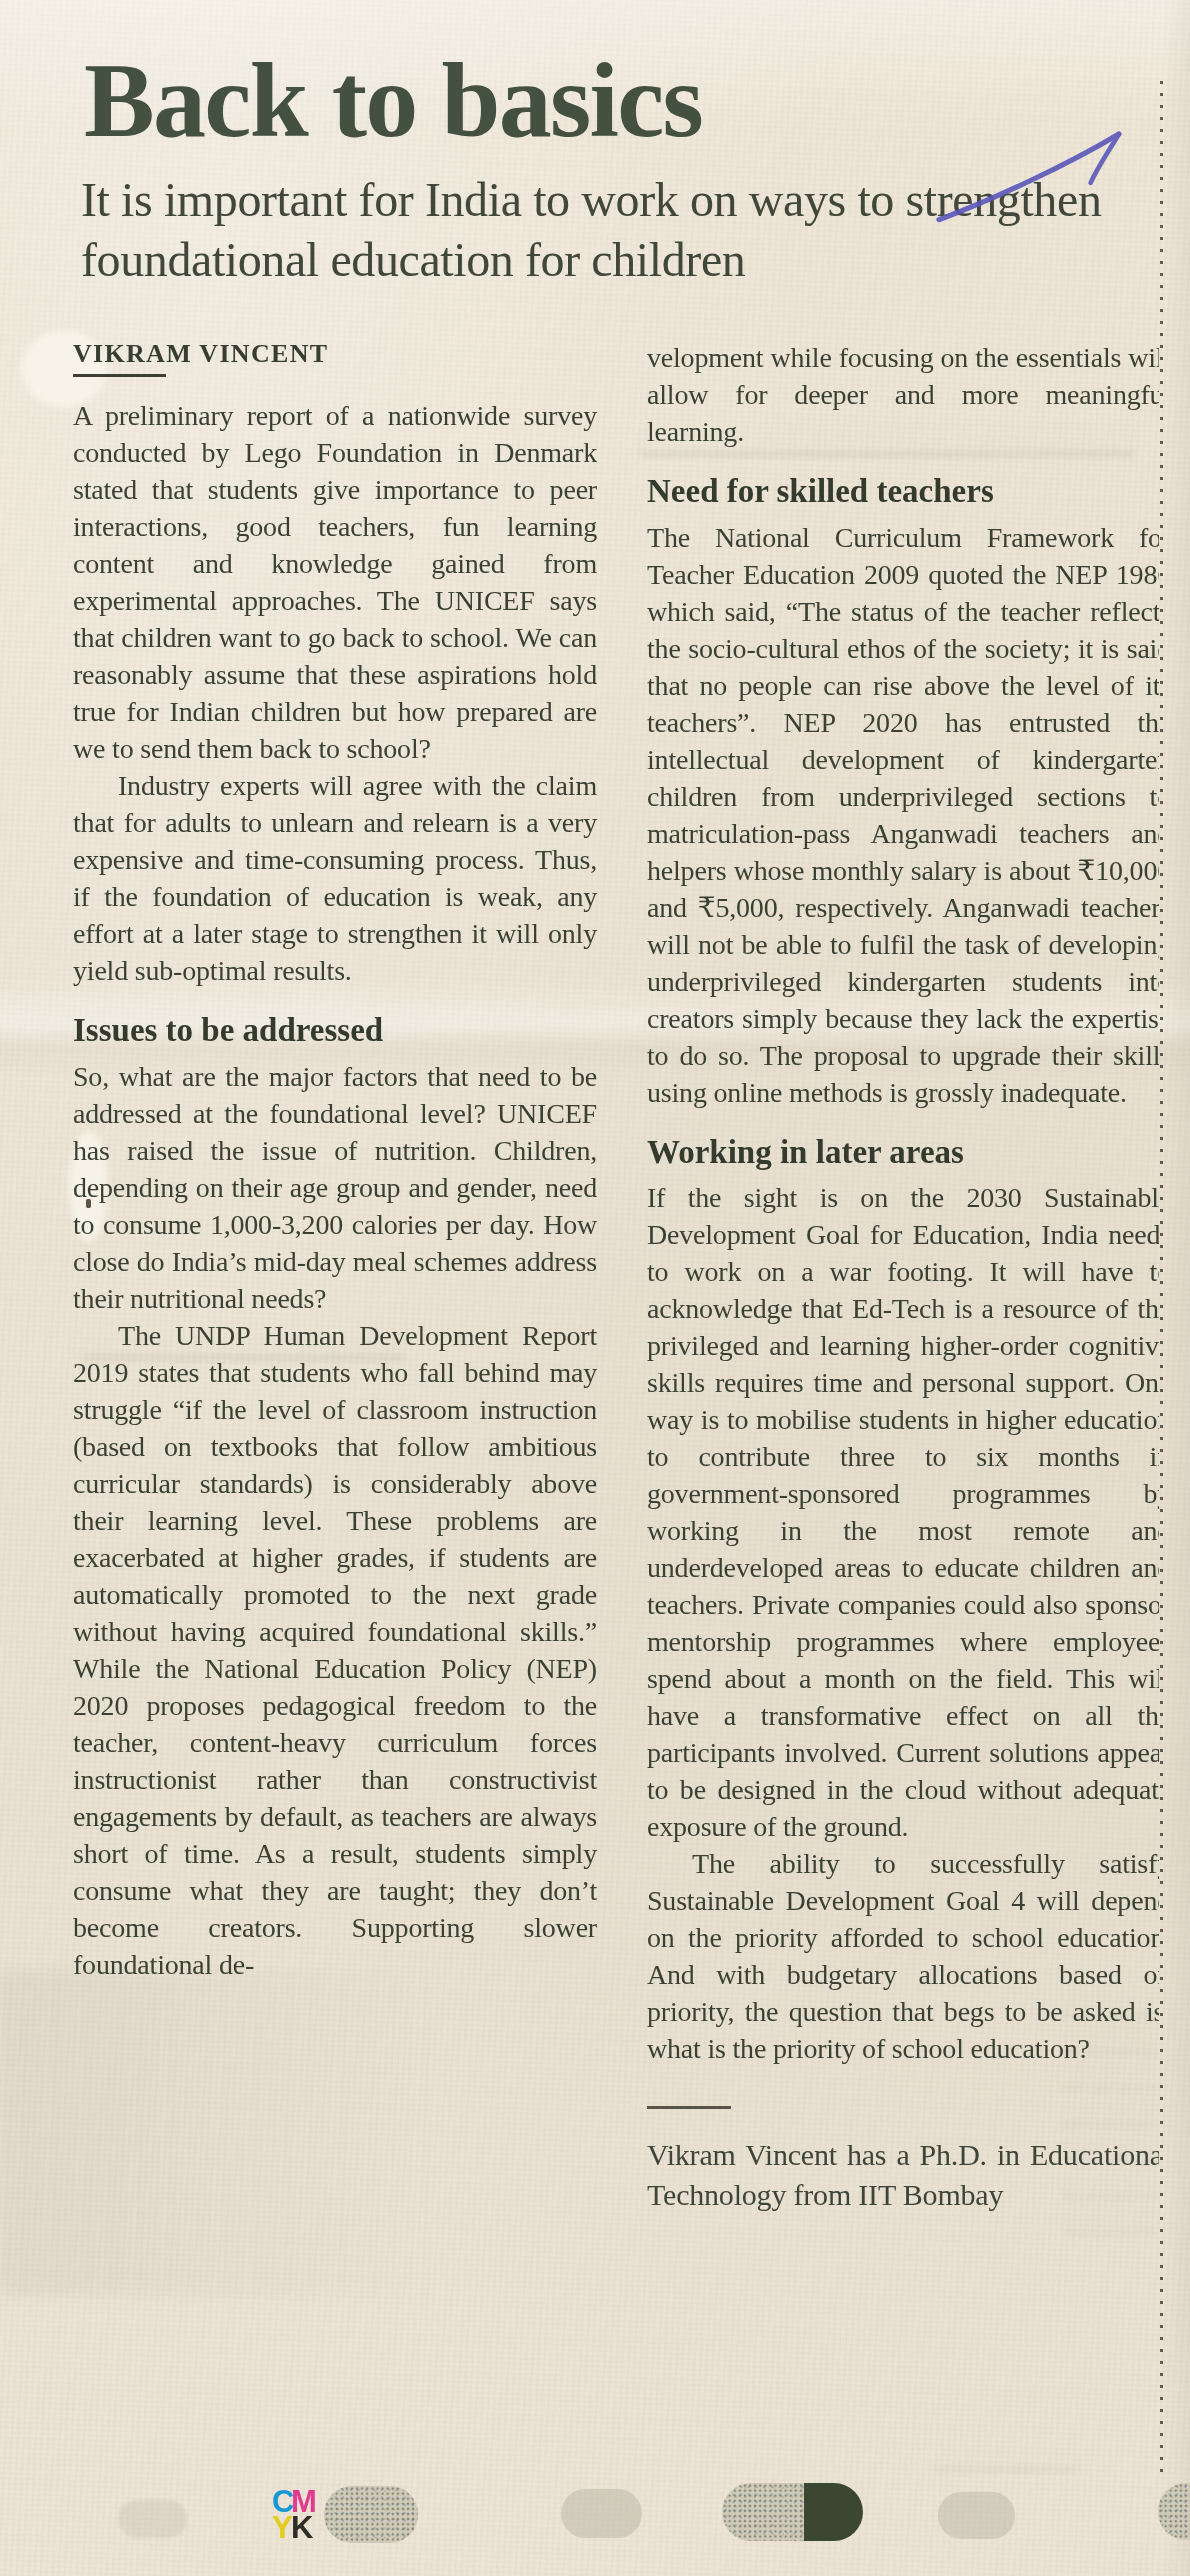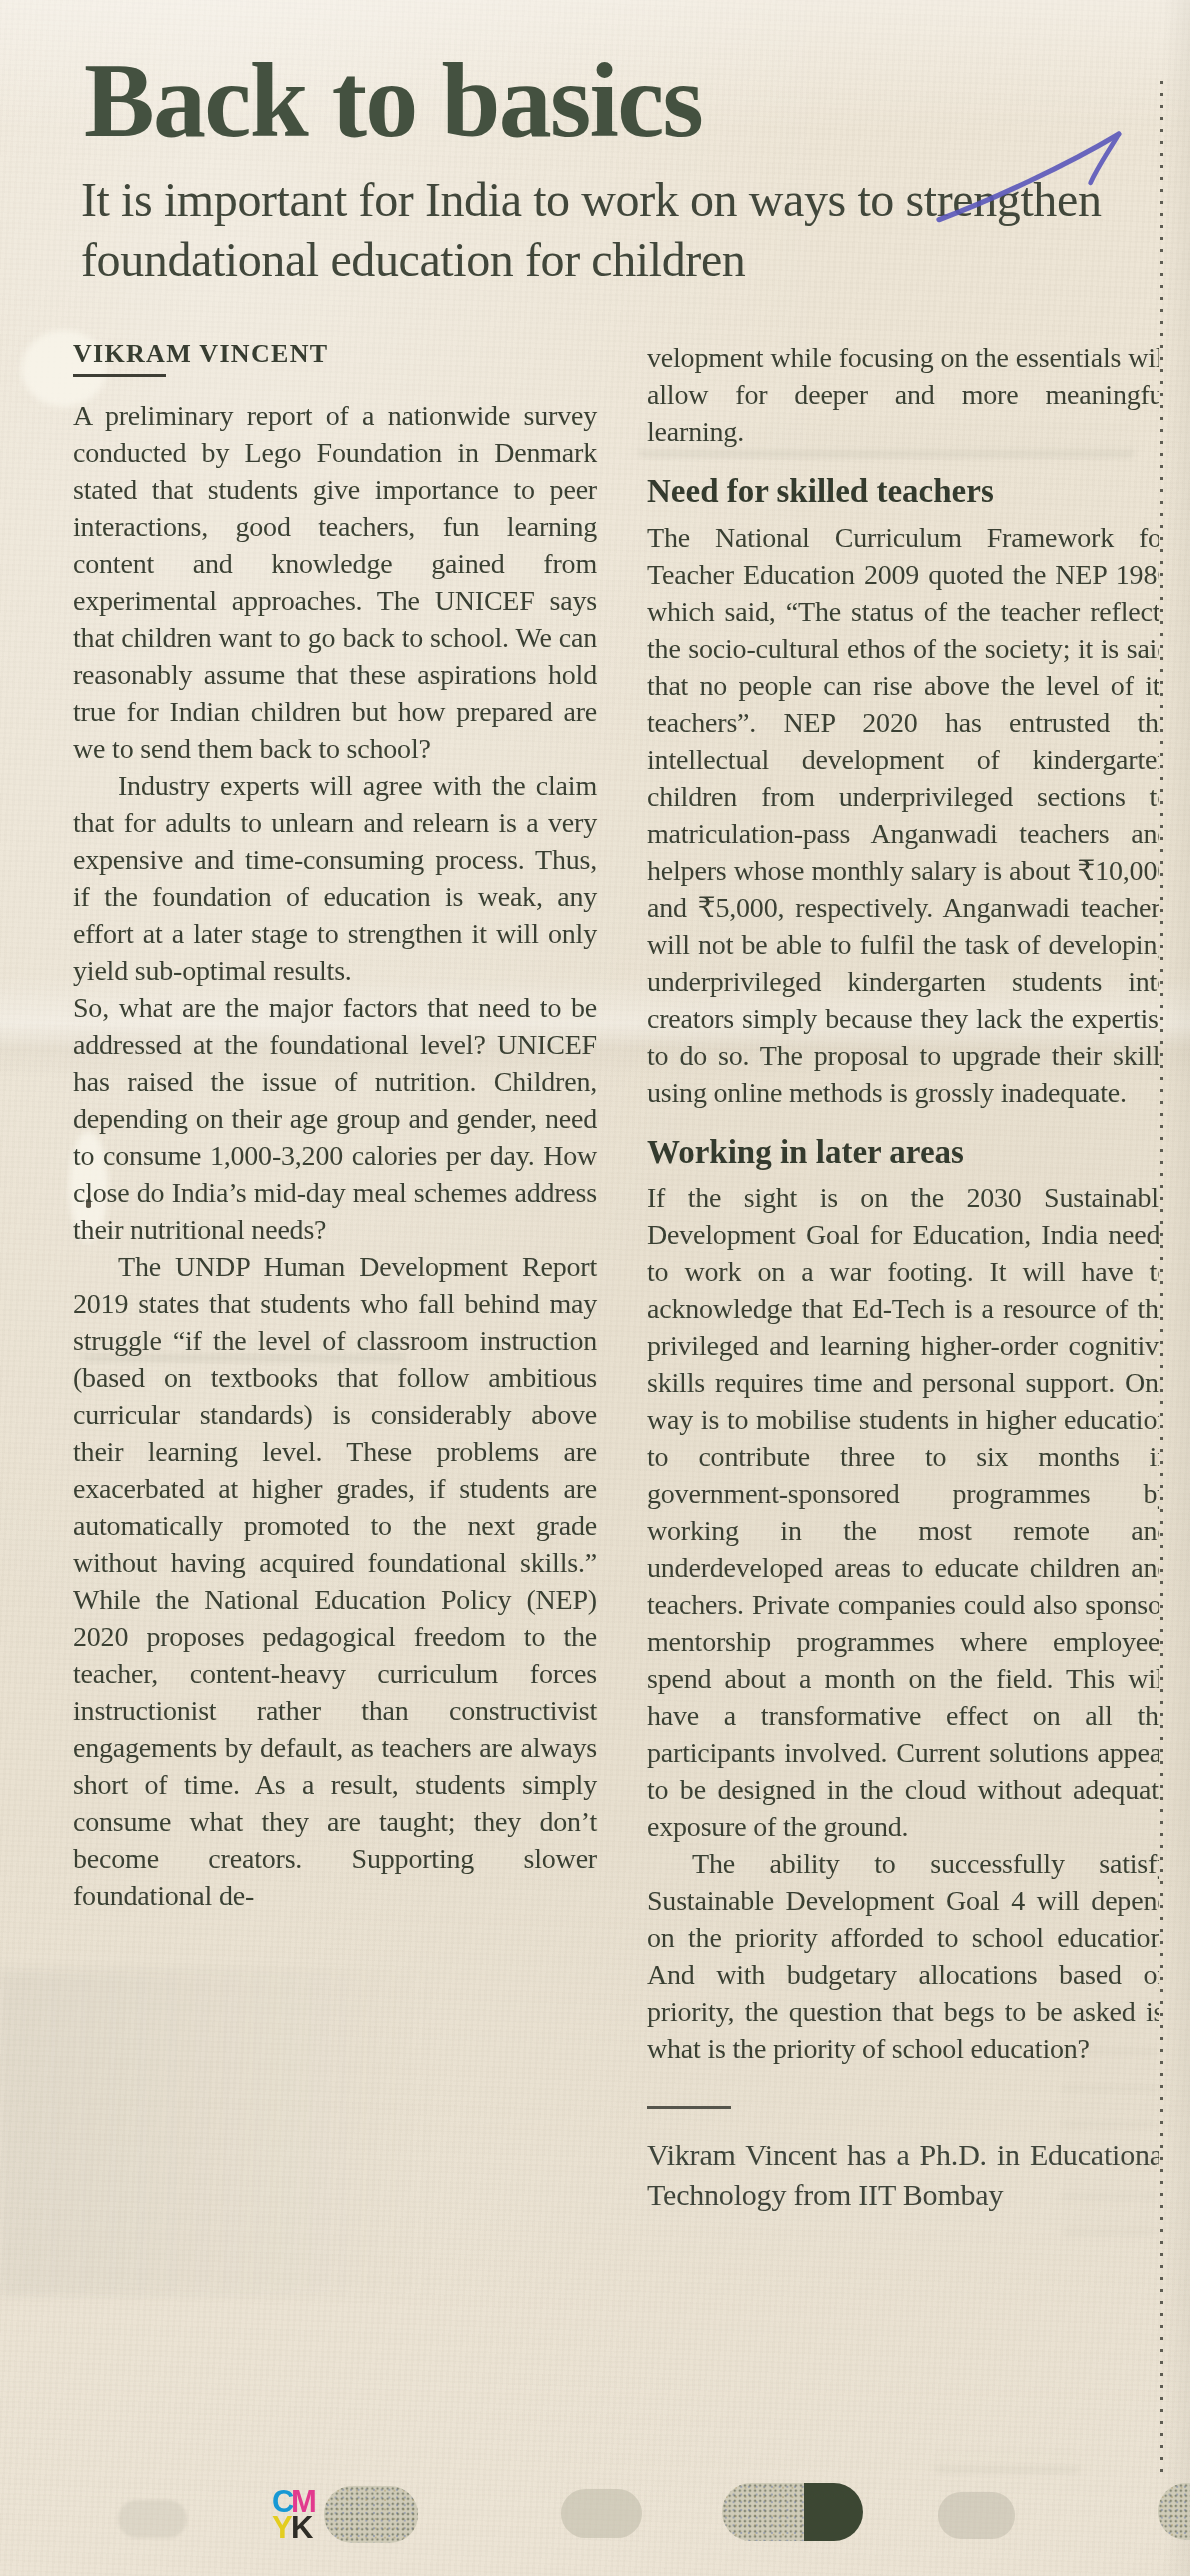--- a/index.html
+++ b/index.html
@@ -112,20 +112,21 @@
   <div class="dotted-rule"></div>
 
   <div class="columns">
     <div class="col">
       <div class="byline-wrap">
         <span class="byline">VIKRAM VINCENT</span>
         <span class="byline-rule"></span>
       </div>
       <p>A preliminary report of a nationwide survey conducted by Lego Foundation in Denmark stated that students give importance to peer interactions, good teachers, fun learning content and knowledge gained from experimental approaches. The UNICEF says that children want to go back to school. We can reasonably assume that these aspirations hold true for Indian children but how prepared are we to send them back to school?</p>
       <p class="indent">Industry experts will agree with the claim that for adults to unlearn and relearn is a very expensive and time-consuming process. Thus, if the foundation of education is weak, any effort at a later stage to strengthen it will only yield sub-optimal results.</p>
+      <h2>Issues to be addressed</h2>
       <p>So, what are the major factors that need to be addressed at the foundational level? UNICEF has raised the issue of nutrition. Children, depending on their age group and gender, need to consume 1,000-3,200 calories per day. How close do India’s mid-day meal schemes address their nutritional needs?</p>
       <p class="indent">The UNDP Human Development Report 2019 states that students who fall behind may struggle “if the level of classroom instruction (based on textbooks that follow ambitious curricular standards) is considerably above their learning level. These problems are exacerbated at higher grades, if students are automatically promoted to the next grade without having acquired foundational skills.” While the National Education Policy (NEP) 2020 proposes pedagogical freedom to the teacher, content-heavy curriculum forces instructionist rather than constructivist engagements by default, as teachers are always short of time. As a result, students simply consume what they are taught; they don’t become creators. Supporting slower foundational de-</p>
     </div>
     <div class="col">
       <p>velopment while focusing on the essentials will allow for deeper and more meaningful learning.</p>
       <h2>Need for skilled teachers</h2>
       <p>The National Curriculum Framework for Teacher Education 2009 quoted the NEP 1986 which said, “The status of the teacher reflects the socio-cultural ethos of the society; it is said that no people can rise above the level of its teachers”. NEP 2020 has entrusted the intellectual development of kindergarten children from underprivileged sections to matriculation-pass Anganwadi teachers and helpers whose monthly salary is about ₹10,000 and ₹5,000, respectively. Anganwadi teachers will not be able to fulfil the task of developing underprivileged kindergarten students into creators simply because they lack the expertise to do so. The proposal to upgrade their skills using online methods is grossly inadequate.</p>
       <h2>Working in later areas</h2>
       <p>If the sight is on the 2030 Sustainable Development Goal for Education, India needs to work on a war footing. It will have to acknowledge that Ed-Tech is a resource of the privileged and learning higher-order cognitive skills requires time and personal support. One way is to mobilise students in higher education to contribute three to six months in government-sponsored programmes by working in the most remote and underdeveloped areas to educate children and teachers. Private companies could also sponsor mentorship programmes where employees spend about a month on the field. This will have a transformative effect on all the participants involved. Current solutions appear to be designed in the cloud without adequate exposure of the ground.</p>
       <p class="indent">The ability to successfully satisfy Sustainable Development Goal 4 will depend on the priority afforded to school education. And with budgetary allocations based on priority, the question that begs to be asked is, what is the priority of school education?</p>

